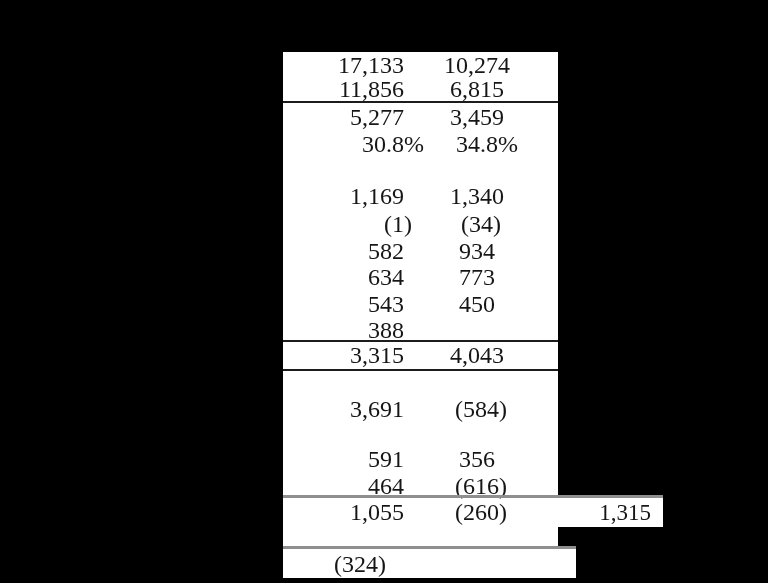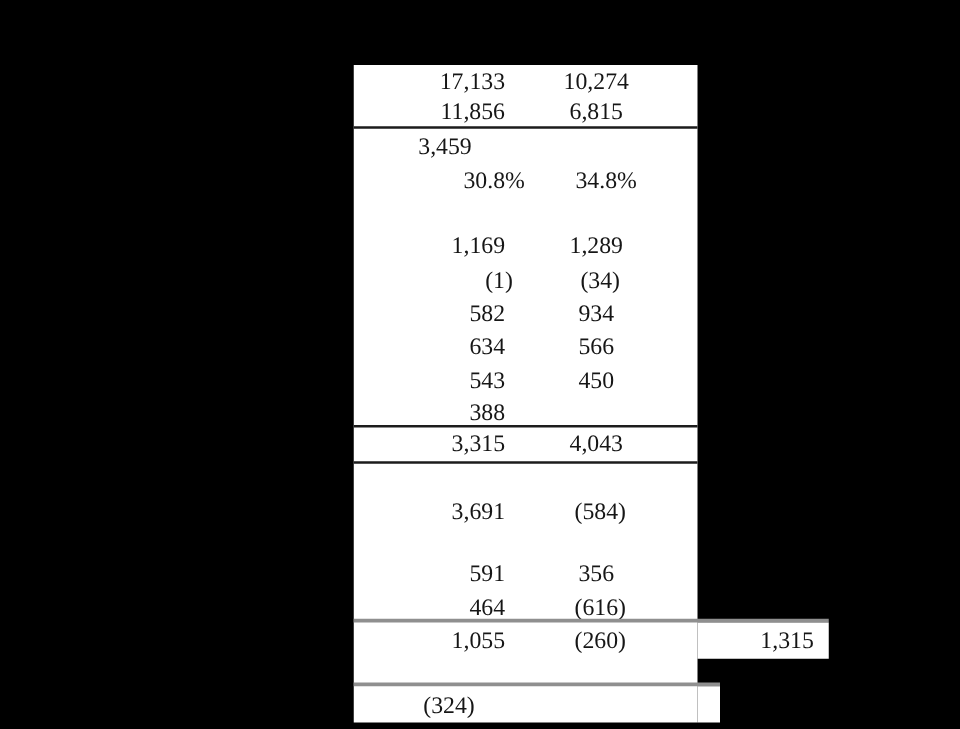--- a/index.html
+++ b/index.html
@@ -5,38 +5,38 @@
   html,body{margin:0;padding:0;background:#000;}
   .page{
     position:relative;width:768px;height:583px;background:#000;overflow:hidden;
     font-family:"Liberation Serif","DejaVu Serif",serif;
   }
   .table{
     position:absolute;left:283px;top:52px;width:275px;height:526px;background:#ffffff;
   }
   .row{
     position:absolute;left:0;width:100%;height:27px;line-height:27px;display:flex;
-    font-size:19px;color:#161616;
+    font-size:24px;color:#161616;
   }
   .c1{width:121px;text-align:right;}
   .c2{width:146px;text-align:center;}
   
   .hang{display:inline-block;width:0;overflow:visible;white-space:pre;}
   .sep{position:absolute;left:0;width:275px;}
   .sep-dark{height:2px;background:#1c1c1c;}
   
   .rule-gray{position:absolute;height:3px;background:#8f8f8f;}
   .rule-above-1055{left:283px;top:495px;width:380px;}
   .rule-above-907{left:283px;top:546px;width:293px;}
   .extension{
     position:absolute;left:558px;top:498px;width:105px;height:29px;background:#ffffff;
   }
   .ext-val{
     display:block;text-align:right;padding-right:12px;line-height:29px;
-    font-size:19px;color:#161616;
+    font-size:23px;color:#161616;
   }
   .sliver{
     position:absolute;left:558px;top:549px;width:18px;height:29px;background:#ffffff;
   }
 </style>
 </head>
 <body>
 
 <div class="page">
 
@@ -47,41 +47,42 @@
       <span class="c2">10,274</span>
     </div>
     <div class="row" style="top:24px">
       <span class="c1">11,856</span>
       <span class="c2">6,815</span>
     </div>
 
     <div class="sep sep-dark" style="top:49px"></div>
 
     <div class="row" style="top:52px">
+      <span class="c1">5,277</span>
       <span class="c2">3,459</span>
     </div>
     <div class="row" style="top:79px">
       <span class="c1">30.8<span class="hang">%</span></span>
       <span class="c2">34.8<span class="hang">%</span></span>
     </div>
     <div class="row" style="top:131px">
       <span class="c1">1,169</span>
-      <span class="c2">1,289</span>
+      <span class="c2">1,340</span>
     </div>
     <div class="row" style="top:159px">
       <span class="c1">(1<span class="hang">)</span></span>
       <span class="c2">(34<span class="hang">)</span></span>
     </div>
     <div class="row" style="top:186px">
       <span class="c1">582</span>
       <span class="c2">934</span>
     </div>
     <div class="row" style="top:212px">
       <span class="c1">634</span>
-      <span class="c2">566</span>
+      <span class="c2">773</span>
     </div>
     <div class="row" style="top:239px">
       <span class="c1">543</span>
       <span class="c2">450</span>
     </div>
     <div class="row" style="top:265px">
       <span class="c1">388</span>
     </div>
 
     <div class="sep sep-dark" style="top:288px"></div>

